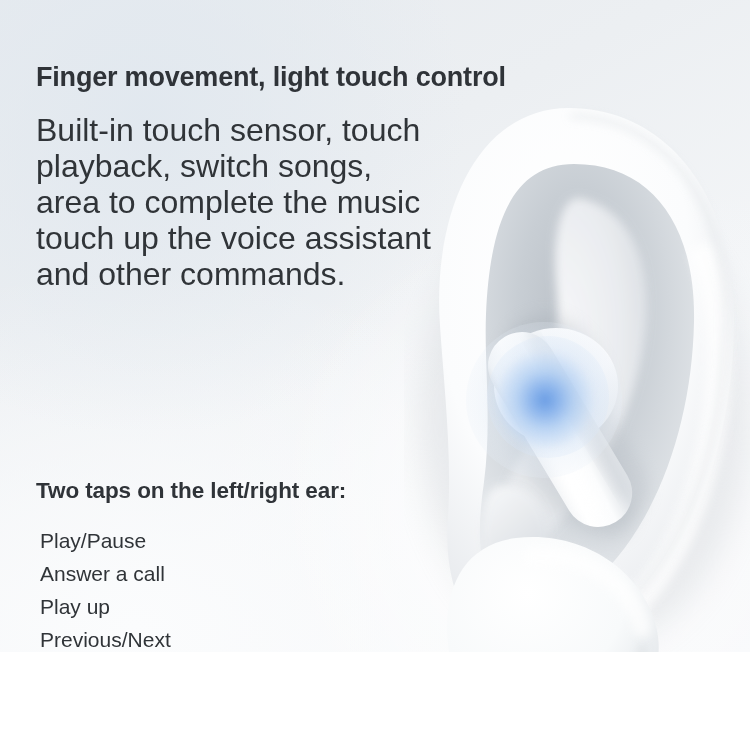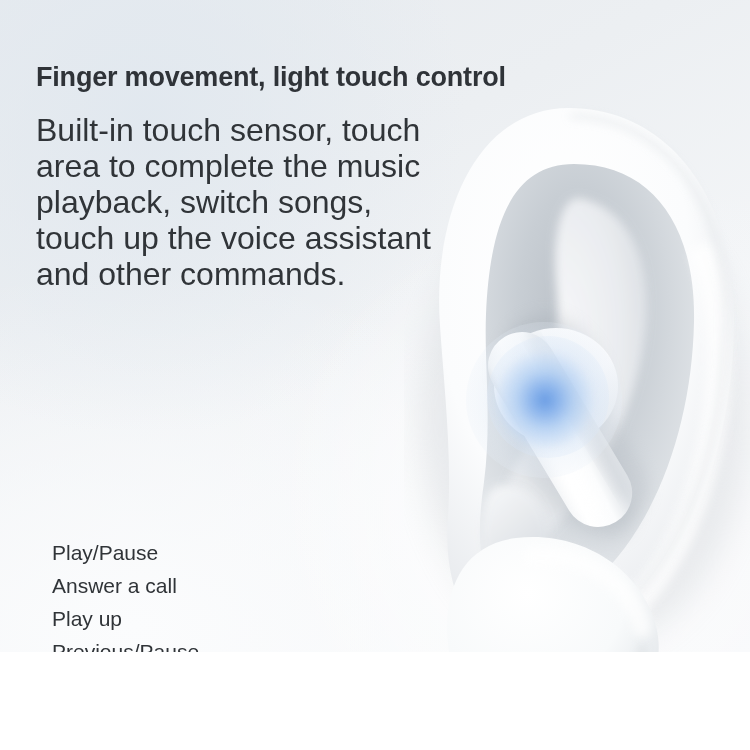--- a/index.html
+++ b/index.html
@@ -139,21 +139,21 @@
     font-size: 22.5px;
     font-weight: bold;
     letter-spacing: -0.1px;
     color: #2f3338;
     white-space: nowrap;
   }
   .action-list {
     position: absolute;
     top: 520px;
     left: 0;
-    margin: 16px;
+    margin: 4px;
     padding: 0;
     list-style: none;
   }
   .action-list li {
     font-size: 21px;
     line-height: 33px;
     color: #303438;
     white-space: nowrap;
   }
 </style>
@@ -307,28 +307,29 @@
   <div class="glow glow-outer"></div>
   <div class="glow glow-mid"></div>
   <div class="glow glow-core"></div>
 
   <div class="text-col">
 
     <h1 class="headline">Finger movement, light touch control</h1>
 
     <p class="body-copy">
       <span class="line">Built-in touch sensor, touch</span>
+      <span class="line">playback, switch songs,</span>
       <span class="line">area to complete the music</span>
-      <span class="line">playback, switch songs,</span>
       <span class="line">touch up the voice assistant</span>
       <span class="line">and other commands.</span>
     </p>
 
+    <h2 class="subhead">Two taps on the left/right ear:</h2>
 
     <ul class="action-list">
       <li>Play/Pause</li>
       <li>Answer a call</li>
       <li>Play up</li>
-      <li>Previous/Pause</li>
+      <li>Previous/Next</li>
     </ul>
 
   </div>
 </div>
 
 </body></html>

